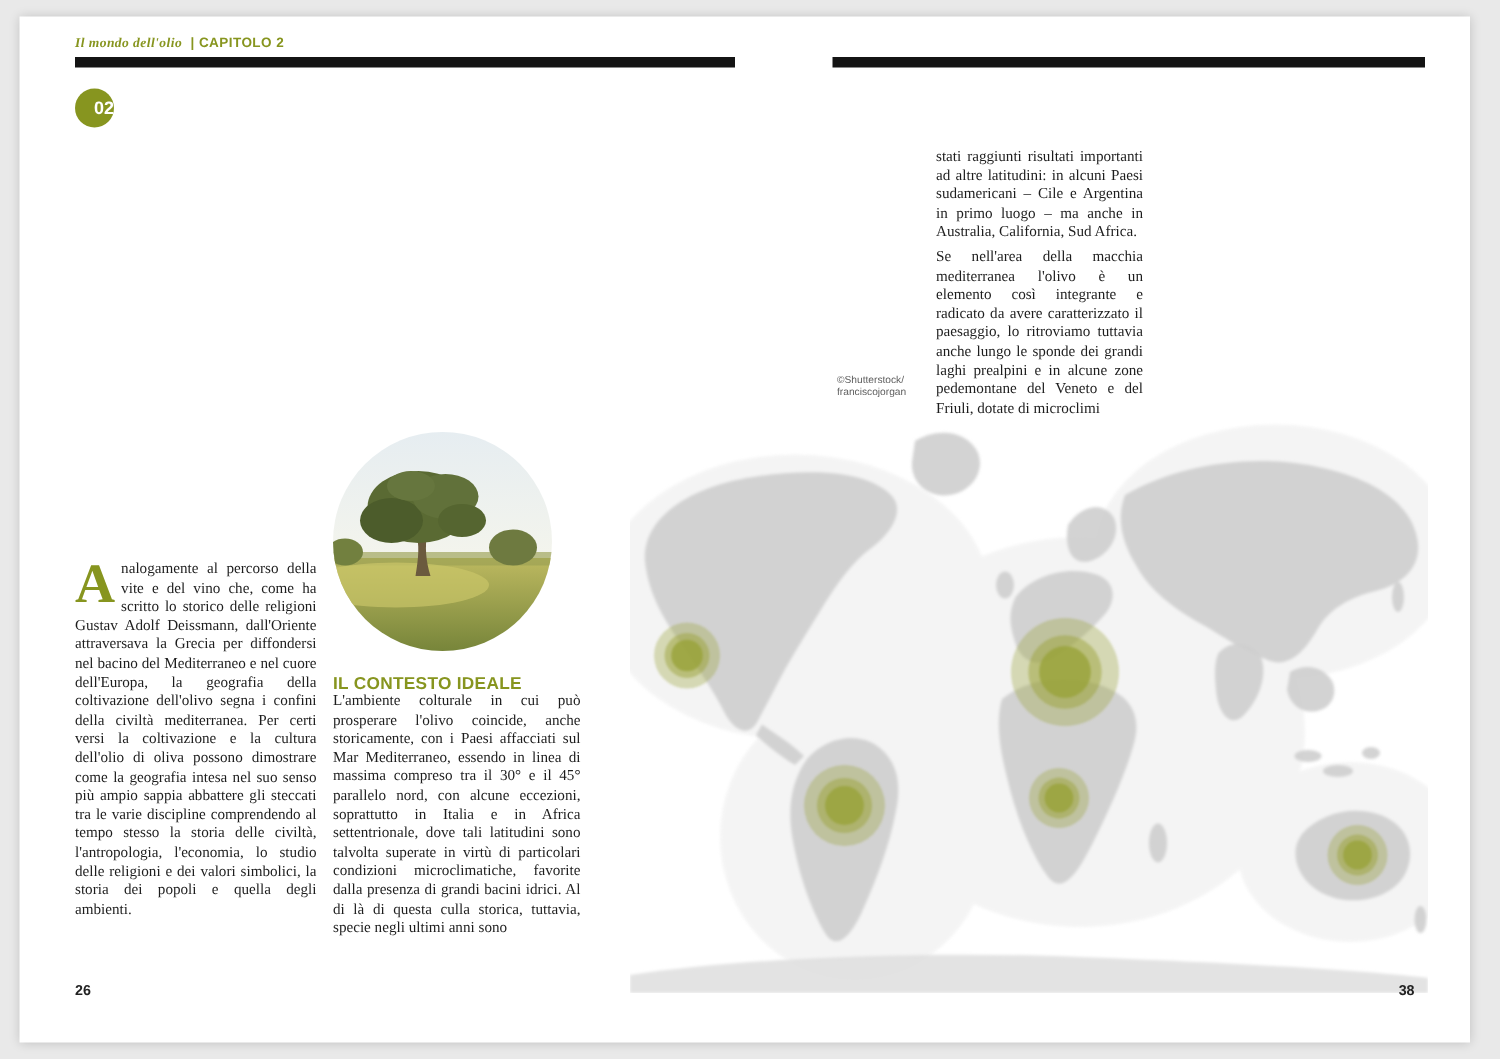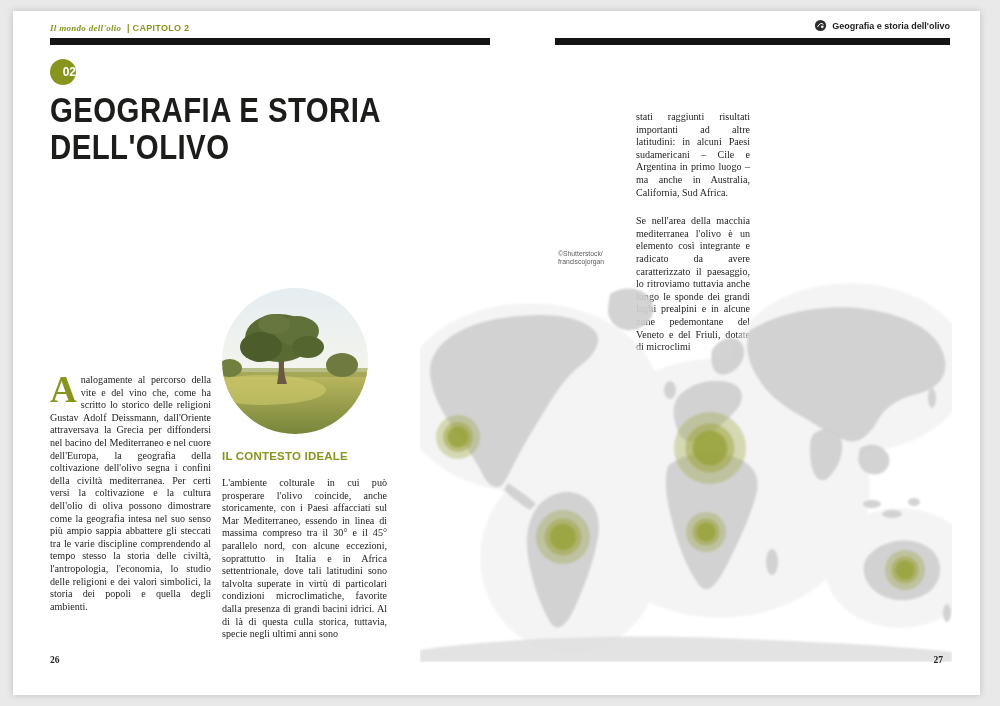--- a/index.html
+++ b/index.html
@@ -17,56 +17,44 @@
   .rh{font-size:9px;letter-spacing:.3px;color:var(--olive);white-space:nowrap}
   .rh .rh-book{font-family:"Liberation Serif",serif;font-style:italic;font-weight:700}
   .rh .rh-chap{font-family:"Liberation Sans",sans-serif;font-weight:700;margin-left:3px}
   .rh-right{display:flex;justify-content:flex-end;align-items:center;gap:5px;
     font-family:"Liberation Sans",sans-serif;font-weight:700;font-size:9px;color:#1d1d1d;white-space:nowrap}
   .chapnum{width:26px;height:26px;border-radius:50%;background:var(--olive);color:#fff;
     font-family:"Liberation Sans",sans-serif;font-weight:700;font-size:12px;line-height:26px;text-align:right}
   .title-line{font-family:"Liberation Sans",sans-serif;font-weight:800;font-size:35px;line-height:37px;
     color:#1c1c1a;white-space:nowrap;transform:scaleX(.84);transform-origin:0 0;letter-spacing:.5px}
   .bodytext{font-size:10.1px;line-height:12.6px;text-align:justify;color:#1d1d1d;hyphens:auto}
-  .bodytext p{margin:16px}
+  .bodytext p{margin:4px}
   .dropcap{float:left;font-family:"Liberation Serif",serif;font-weight:700;font-size:37px;line-height:30px;
     color:var(--olive);margin:1px 4px 0 0}
   .colheading{font-family:"Liberation Sans",sans-serif;font-weight:700;font-size:11.5px;color:var(--olive);
-    letter-spacing:.2px;margin-bottom:15px;white-space:nowrap}
+    letter-spacing:.2px;margin-bottom:0;white-space:nowrap}
   .credit{font-family:"Liberation Sans",sans-serif;font-size:6.8px;line-height:8.4px;color:#5c5c5c}
-  .pageno{font-family:Liberation Serif, serif;font-size:9.5px;font-weight:700;color:#222}
+  .pageno{font-family:Liberation Sans, sans-serif;font-size:9.5px;font-weight:700;color:#222}
   .land{fill:var(--map_gray);fill-opacity:.92}
   .wash{fill:#ececec}
 </style>
 </head>
 <body>
 
 <div class="spread">
 
   <div class="abs rh" style="left:37px;top:12px">
     <span class="rh-book">Il mondo dell'olio</span>
     <span class="rh-chap">| CAPITOLO 2</span>
   </div>
-  <div class="abs rh-right" style="left:542px;top:8px;width:395px">
-    <svg width="13" height="13" viewBox="0 0 13 13">
-      <circle cx="6.5" cy="6.5" r="5.6" fill="#2d2d2d"></circle>
-      <path d="M3.5,8 Q6.5,2.5 9.5,5.5" stroke="#ffffff" stroke-width="1" fill="none"></path>
-      <circle cx="8.3" cy="7.8" r="1.3" fill="#ffffff"></circle>
-    </svg>
-    <span>Geografia e storia dell'olivo</span>
-  </div>
 
   <div class="abs bar" style="left:37px;top:27px;width:440px"></div>
   <div class="abs bar" style="left:542px;top:27px;width:395px"></div>
 
   <div class="abs chapnum" style="left:37px;top:48px">02</div>
-  <div class="abs" style="left:37px;top:80px">
-    <div class="title-line">GEOGRAFIA E STORIA</div>
-    <div class="title-line">DELL'OLIVO</div>
-  </div>
 
   <svg class="abs" style="left:209px;top:277px" width="146" height="146" viewBox="0 0 146 146">
     <defs>
       <clipPath id="pc">
           <circle cx="73" cy="73" r="73"></circle>
         </clipPath>
       <linearGradient id="sky" x1="0" y1="0" x2="0" y2="1">
         <stop offset="0" stop-color="#e6edf1"></stop>
           <stop offset="1" stop-color="#f5f5ec"></stop>
       </linearGradient>
@@ -165,15 +153,15 @@
         <circle cx="286" cy="254" r="20" fill="#9aa43c" fill-opacity="0.35"></circle>
         <circle cx="286" cy="254" r="13.600000000000001" fill="#9aa43c" fill-opacity="0.48"></circle>
         <circle cx="286" cy="254" r="9.6" fill="#9aa43c" fill-opacity="0.8"></circle>
         <circle cx="485" cy="292" r="20" fill="#9aa43c" fill-opacity="0.35"></circle>
         <circle cx="485" cy="292" r="13.600000000000001" fill="#9aa43c" fill-opacity="0.48"></circle>
         <circle cx="485" cy="292" r="9.6" fill="#9aa43c" fill-opacity="0.8"></circle>
       </g>
   </svg>
 
   <div class="abs pageno" style="left:37px;top:644px">26</div>
-  <div class="abs pageno" style="right:37px;top:644px;text-align:right">27</div>
+  <div class="abs pageno" style="right:37px;top:644px;text-align:right">38</div>
 
 </div>
 
 </body></html>

